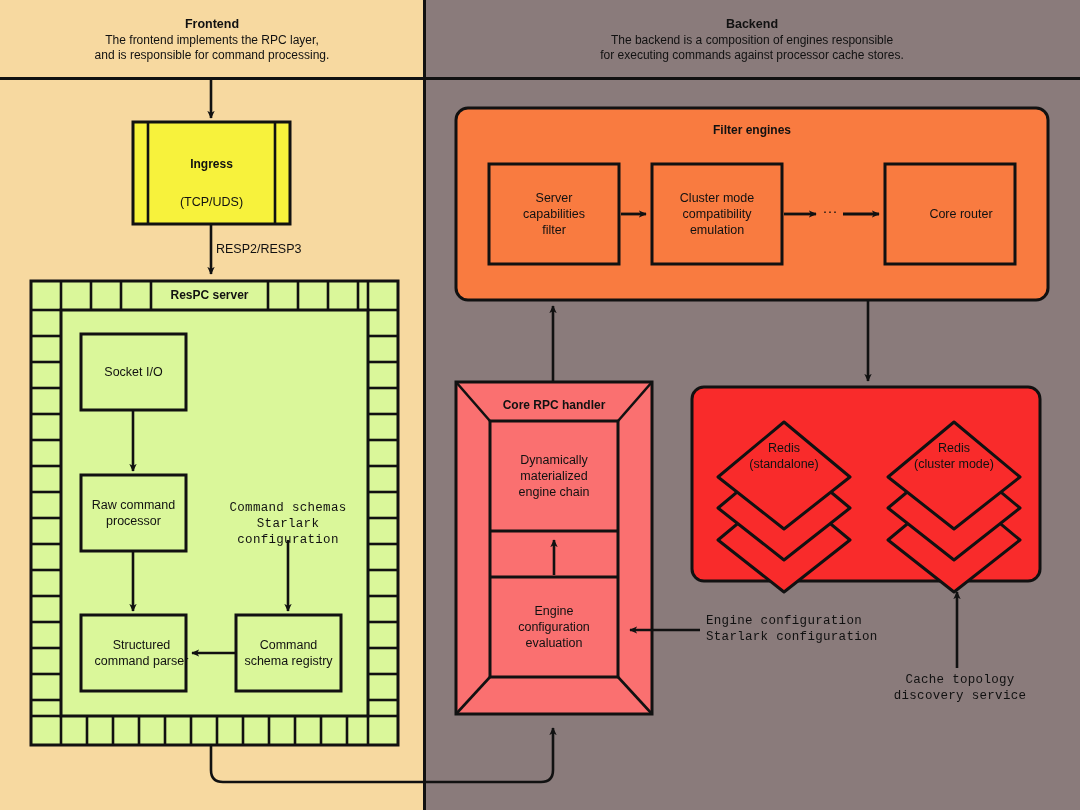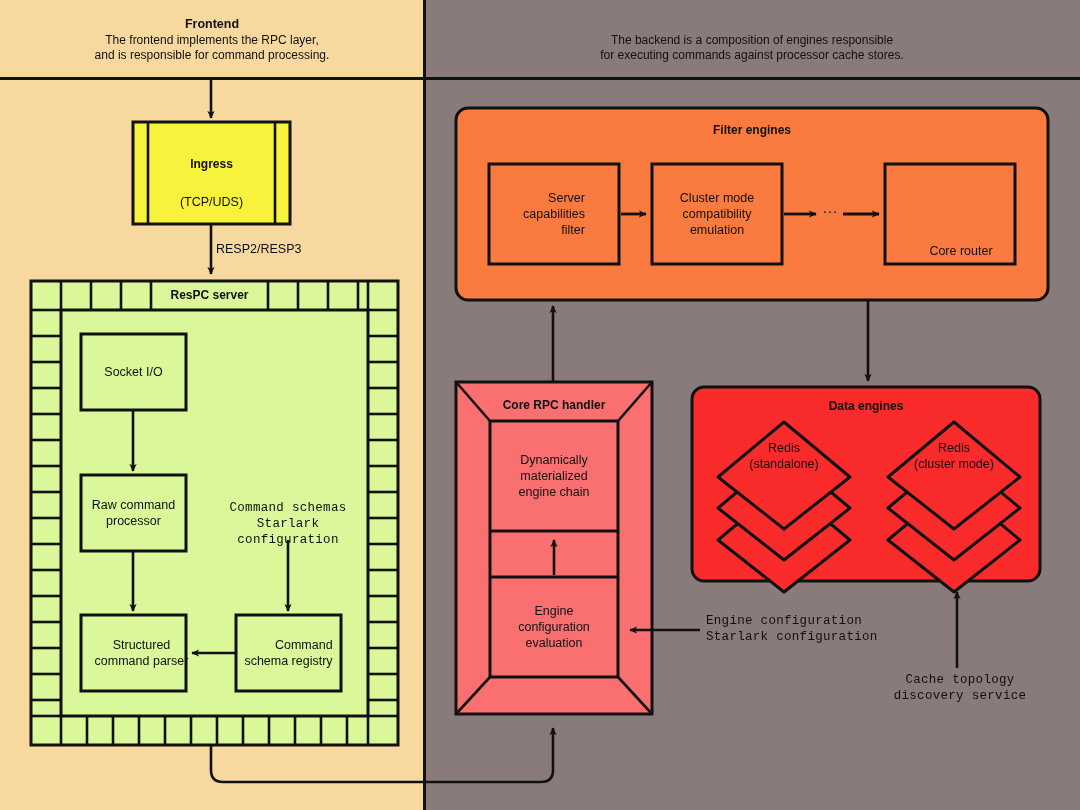--- a/index.html
+++ b/index.html
@@ -200,61 +200,61 @@
       <path d="M 888,477 L 954,422 L 1020,477 L 954,529 Z" fill="#F92B2B" stroke="#111111" stroke-width="3" stroke-linejoin="round"></path>
     </g>
 
     <line x1="957" y1="668" x2="957" y2="592" stroke="#111111" stroke-width="2.6" marker-end="url(#arrow)"></line>
   </svg>
 
   <div class="lbl sans hdr-title" style="left:0; top:16px; width:424px;">Frontend</div>
   <div class="lbl sans hdr-sub" style="left:0; top:33px; width:424px;">The frontend implements the RPC layer,
 and is responsible for command processing.</div>
 
+  <div class="lbl sans hdr-title" style="left:424px; top:16px; width:656px;">Backend</div>
   <div class="lbl sans hdr-sub" style="left:424px; top:33px; width:656px;">The backend is a composition of engines responsible
 for executing commands against processor cache stores.</div>
 
   <div class="lbl sans box-title" style="left:148px; top:157px; width:127px;">Ingress</div>
   <div class="lbl sans box-text" style="left:148px; top:174px; width:127px;margin-top:20px;">(TCP/UDS)</div>
 
   <div class="lbl sans edge-text" style="left:216px; top:241px; width:160px; text-align:left;">RESP2/RESP3</div>
 
   <div class="lbl sans box-title" style="left:151px; top:288px; width:117px;">ResPC server</div>
 
   <div class="lbl sans box-text ctr" style="left:81px; top:334px; width:105px; height:76px;">Socket I/O</div>
   <div class="lbl sans box-text ctr" style="left:81px; top:475px; width:105px; height:76px;">Raw command
 processor</div>
   <div class="lbl sans box-text ctr" style="left:81px; top:615px; width:105px; height:76px;margin-left:8px;">Structured
 command parser</div>
-  <div class="lbl sans box-text ctr" style="left:236px; top:615px; width:105px; height:76px;text-align:right;">Command
+  <div class="lbl sans box-text ctr" style="left:236px; top:615px; width:105px; height:76px;">Command
 schema registry</div>
 
   <div class="lbl mono note-text" style="left:205px; top:500px; width:166px;">Command schemas
 Starlark
 configuration</div>
 
   <div class="lbl sans box-title" style="left:456px; top:123px; width:592px;">Filter engines</div>
-  <div class="lbl sans box-text ctr" style="left:489px; top:164px; width:130px; height:100px;text-align:right;">Server
+  <div class="lbl sans box-text ctr" style="left:489px; top:164px; width:130px; height:100px;">Server
 capabilities
 filter</div>
   <div class="lbl sans box-text ctr" style="left:652px; top:164px; width:130px; height:100px;border-radius:15px;">Cluster mode
 compatibility
 emulation</div>
-  <div class="lbl sans box-text ctr" style="left:885px; top:164px; width:152px; height:100px;margin-top:37px;">Core router</div>
+  <div class="lbl sans box-text ctr" style="left:885px; top:164px; width:152px; height:100px;">Core router</div>
   <div class="lbl sans box-text ctr bold" style="left:817px; top:198px; width:26px; height:26px; font-size:15px;">···</div>
 
   <div class="lbl sans box-title" style="left:456px; top:398px; width:196px;">Core RPC handler</div>
   <div class="lbl sans box-text ctr" style="left:490px; top:421px; width:128px; height:110px;">Dynamically
 materialized
 engine chain</div>
   <div class="lbl sans box-text ctr" style="left:490px; top:577px; width:128px; height:100px;">Engine
 configuration
 evaluation</div>
 
-  <div class="lbl sans box-title" style="left:692px; top:399px; width:348px;">Data engines</div>
   <div class="lbl sans box-text ctr" style="left:718px; top:430px; width:132px; height:52px;">Redis
 (standalone)</div>
   <div class="lbl sans box-text ctr" style="left:886px; top:430px; width:136px; height:52px;">Redis
 (cluster mode)</div>
 
   <div class="lbl mono note-text" style="left:706px; top:613px; width:300px; text-align:left;">Engine configuration
 Starlark configuration</div>
   <div class="lbl mono note-text" style="left:860px; top:672px; width:200px;">Cache topology
 discovery service</div>
 

